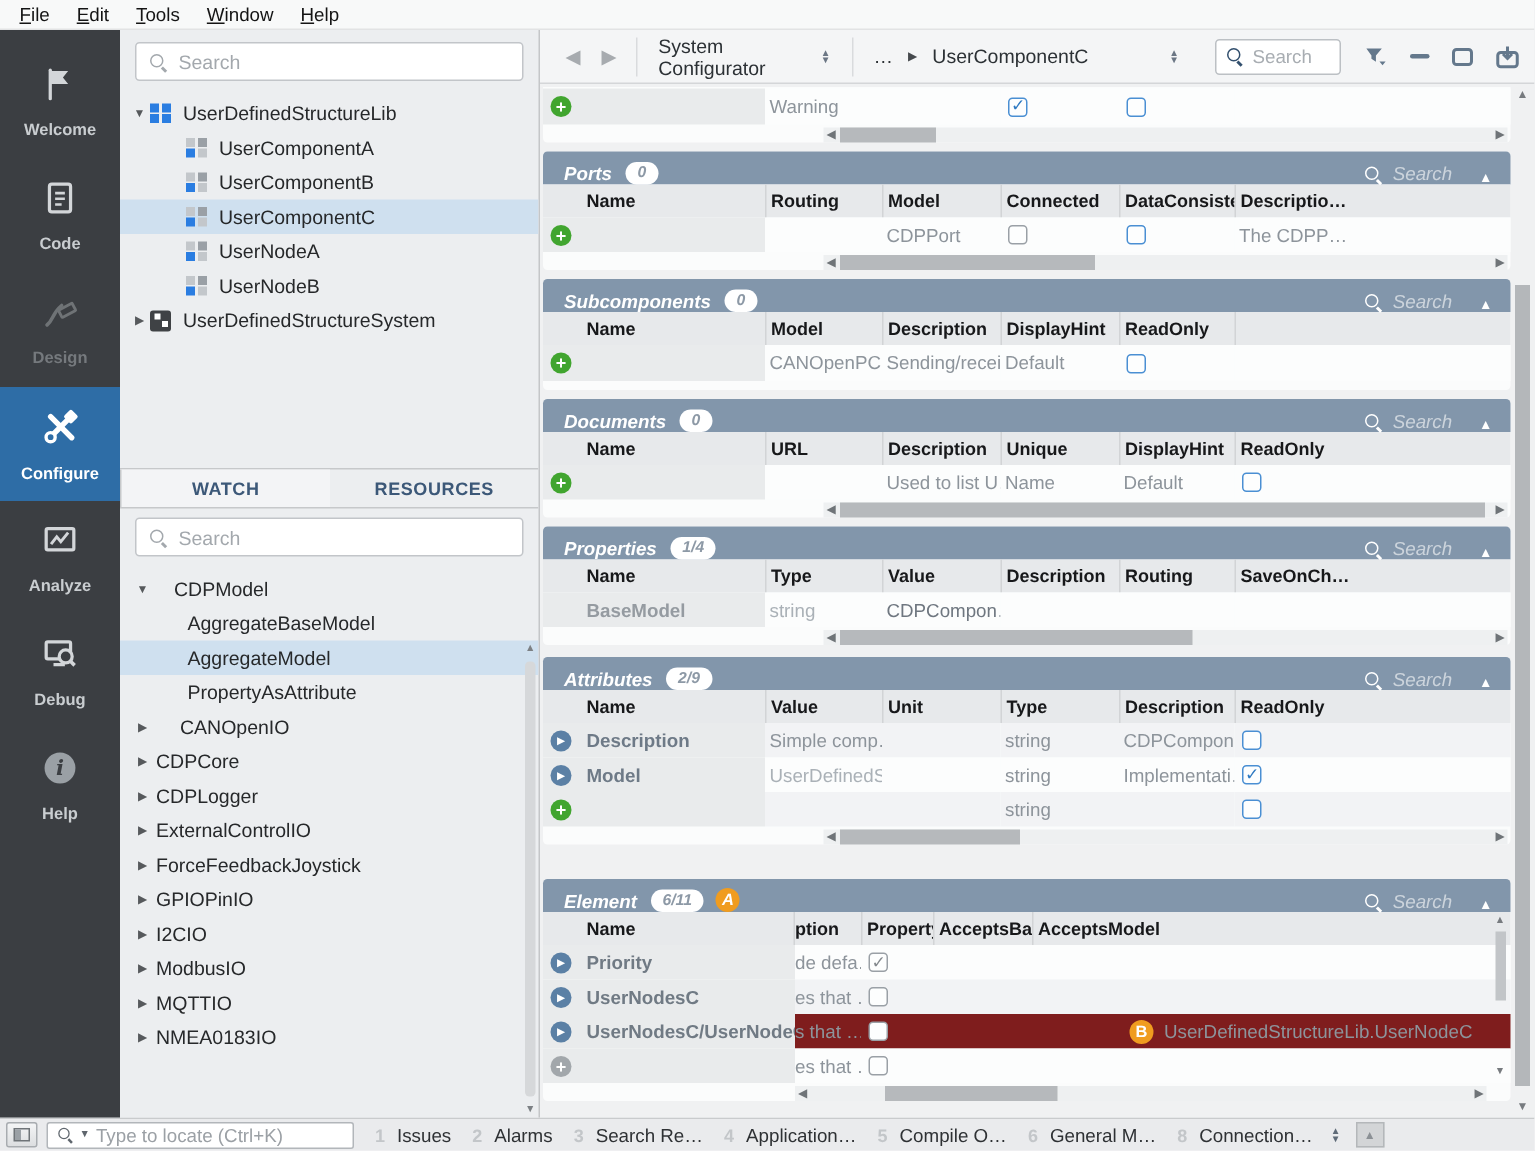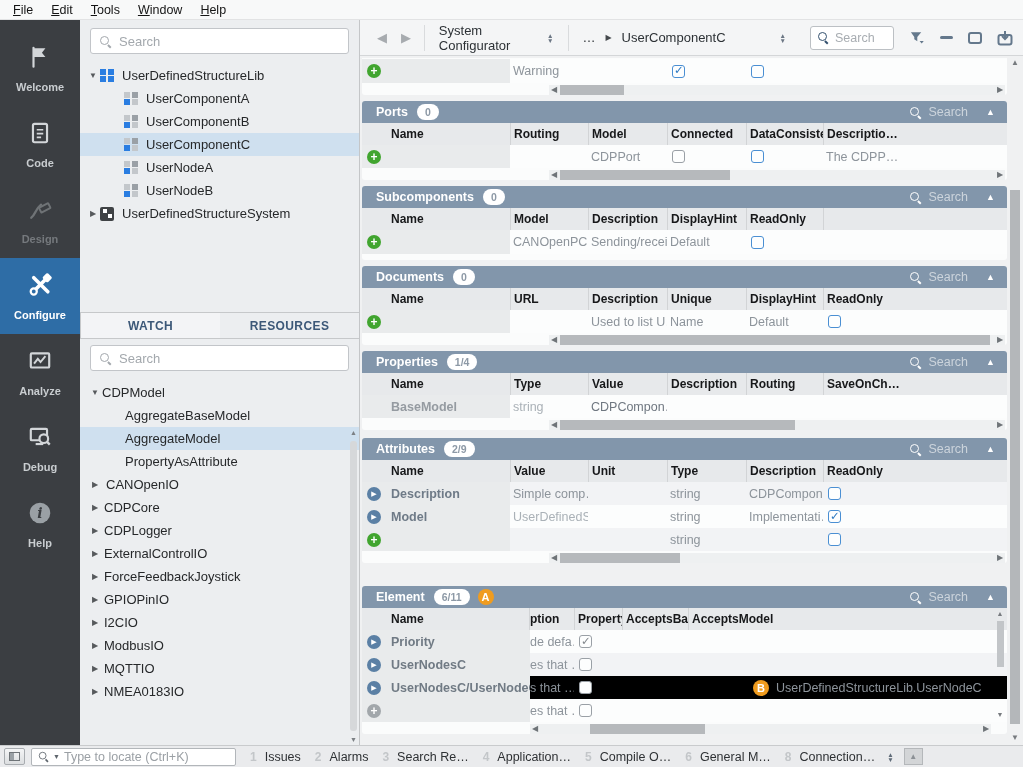--- a/index.html
+++ b/index.html
@@ -81,22 +81,22 @@
   .sq-outline { width:14px; height:12px; border:2px solid #64788c; border-radius:3px; }
 
   .content { flex:1; position:relative; padding:2px 16px 0 2px; overflow:hidden; }
 
   .mainvs { position:absolute; right:2px; top:38px; bottom:3px; width:12px; }
   .mainvs .a { position:absolute; left:0; width:12px; font-size:8px; color:#777b7f; text-align:center; }
   .mainvs .thumb { position:absolute; left:1px; width:10px; top:132px; bottom:18px; background:#b4b7ba; }
 
   
   .sec { width:645px; margin-bottom:6px; background:#fbfcfc; border-radius:3px; }
-  .sec-h { height:22px; background:#8296ab; border-radius:3px 3px 0 0; display:flex; align-items:center;
-    padding:0 10px; color:#fff; }
+  .sec-h { height:22px; background:#8296ab; border-radius:3px 3px 0 0; display:flex; align-items:flex-end;
+    padding:0 10px; color:#fff;font-style:italic; }
   .sec-title { font-weight:bold; font-size:12.5px; margin:0 9px 0 4px; }
   .pill { background:#fff; color:#8d99a6; border-radius:9px; font-size:10.5px; font-weight:bold;
     padding:2.5px 8px; line-height:1; }
   .obadge { width:16px; height:16px; border-radius:50%; background:#f09c1f; color:#fff; font-weight:bold;
     font-size:11px; display:flex; align-items:center; justify-content:center; flex:none; }
   .sec-h .obadge { margin-left:8px; }
   .spacer { flex:1; }
   .sec-search { display:flex; align-items:center; gap:7px; color:#ccd4dc; font-size:12.5px; }
   .sec-search .mag { color:#fff; }
   .collapse { margin-left:18px; margin-right:2px; font-size:9px; color:#fff; }
@@ -105,21 +105,21 @@
   .egrid { display:grid; grid-template-columns:26px 142px 44px 48px 66px 319px; }
   .ghead { height:22px; background:#e7e9eb; font-weight:bold; font-size:12px; color:#17181a; }
   .ghead .c { border-left:1px solid #d2d4d6; }
   .ghead .c:first-child, .ghead .c:nth-child(2) { border-left:none; }
   .c { display:flex; align-items:center; padding-left:3px; overflow:hidden; white-space:nowrap; }
   .c.np { padding-left:0; }
   .grow { height:23px; font-size:12.5px; color:#8d949b; }
   .grow .fz { background:#e9ebec; }
   .grow .sc { background:#fcfdfd; }
   .grow.alt .sc { background:#f2f3f5; }
-  .grow.hl  .sc { background:#000000; }
+  .grow.hl  .sc { background:#7f1d1d; }
   .bname { font-weight:bold; color:#6e7a87; }
   .dim { color:#aab1b7; }
   .dk { color:#6f7780; }
 
   .cb { width:13px; height:13px; border:1.5px solid #4a8fd3; border-radius:3px; background:#fdfefe;
     position:relative; margin-left:2px; flex:none; }
   .cb.checked::after { content:"✓"; position:absolute; left:1px; top:-2.5px; font-size:11.5px;
     font-weight:bold; color:#2f7ac2; }
   .cb.grey { border-color:#9aa0a6; }
   .cb.grey.checked::after { color:#84898e; }
@@ -323,34 +323,34 @@
     </div>
 
     <div class="searchbox sb2">
       <span class="mag"></span>
       <span>Search</span>
     </div>
 
     <div class="tree">
       <div class="trow pl8">
         <span class="tarr">▼</span>
-        <span class="tlabel b" style="margin-left:0">CDPModel</span>
+        <span class="tlabel b" style="margin-left:14px">CDPModel</span>
       </div>
       <div class="trow pl45">
         <span>AggregateBaseModel</span>
       </div>
       <div class="trow pl45 sel">
         <span>AggregateModel</span>
       </div>
       <div class="trow pl45">
         <span>PropertyAsAttribute</span>
       </div>
       <div class="trow pl8">
         <span class="tarr">▶</span>
-        <span class="tlabel b" style="margin-left:4px">CANOpenIO</span>
+        <span class="tlabel b" style="margin-left:18px">CANOpenIO</span>
       </div>
       <div class="trow pl8">
         <span class="tarr">▶</span>
         <span class="tlabel b" style="margin-left:2px">CDPCore</span>
       </div>
       <div class="trow pl8">
         <span class="tarr">▶</span>
         <span class="tlabel b" style="margin-left:2px">CDPLogger</span>
       </div>
       <div class="trow pl8">

